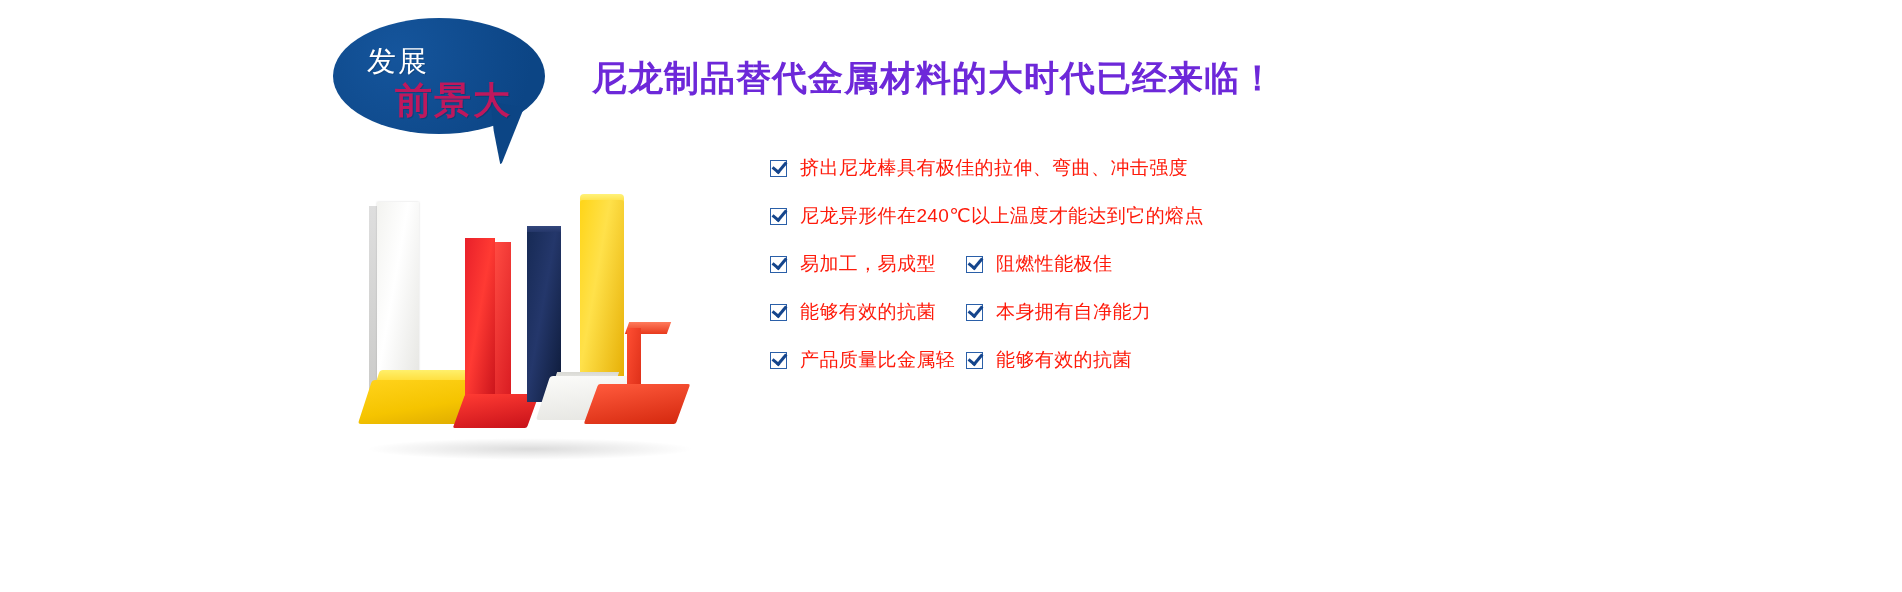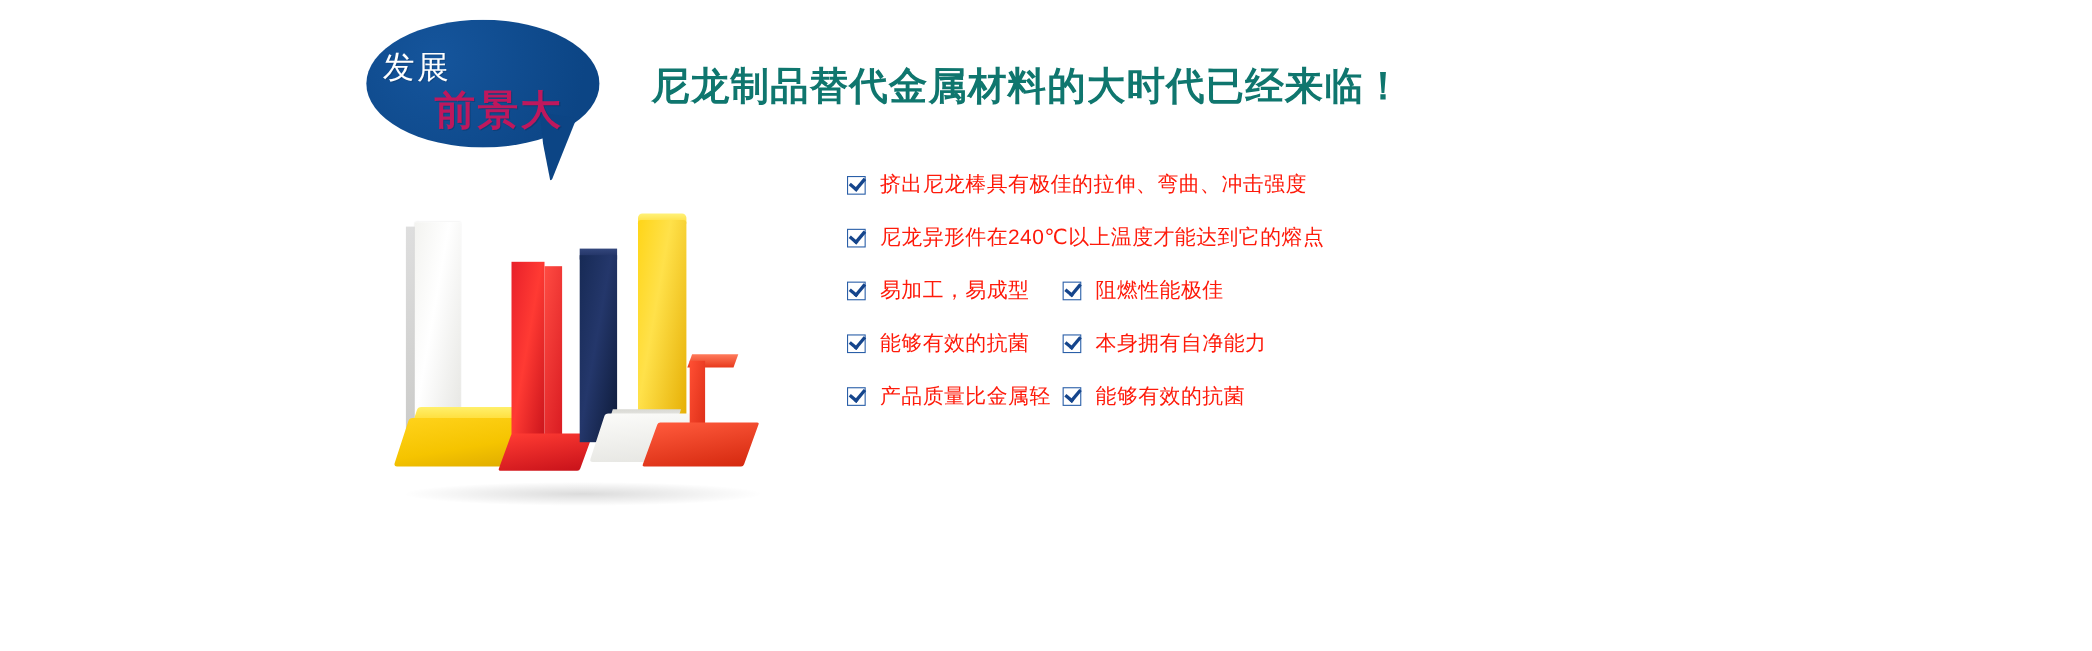--- a/index.html
+++ b/index.html
@@ -21,36 +21,36 @@
     border-radius:50%;
   }
   .bubble-tail{
     position:absolute;left:152px;top:86px;width:34px;height:62px;
     background:#0c4585;
     border-radius:0 0 60% 40%;
     transform:rotate(10deg);
     clip-path:polygon(0% 0%, 100% 0%, 62% 100%, 24% 46%);
   }
   .bubble-line1{
-    position:absolute;left:15px;top:24px;
+    position:absolute;left:34px;top:24px;
     color:#ffffff;font-size:29px;letter-spacing:2px;
     text-shadow:1px 1px 0 rgba(0,0,0,.15);
     white-space:nowrap;
   }
   .bubble-line2{
     position:absolute;left:62px;top:58px;
     color:#be185d;font-size:37px;font-weight:bold;letter-spacing:2px;
     text-shadow:1px 1px 0 rgba(0,0,0,.15);
     white-space:nowrap;
   }
 
   
   .title{
     position:absolute;left:592px;top:55px;
-    font-size:35px;font-weight:bold;color:#0f766e;
+    font-size:35px;font-weight:bold;color:#6d28d9;
     letter-spacing:1px;white-space:nowrap;
   }
 
   
   .photo{position:absolute;left:355px;top:180px;width:350px;height:290px;}
   .shape{position:absolute;}
   .shadow{
     position:absolute;left:10px;top:258px;width:330px;height:22px;
     background:radial-gradient(ellipse at center, rgba(0,0,0,.14) 0%, rgba(0,0,0,0) 70%);
   }

